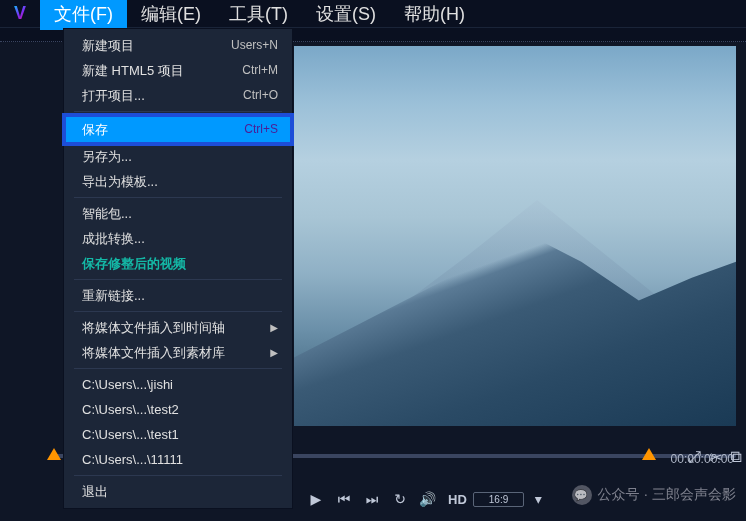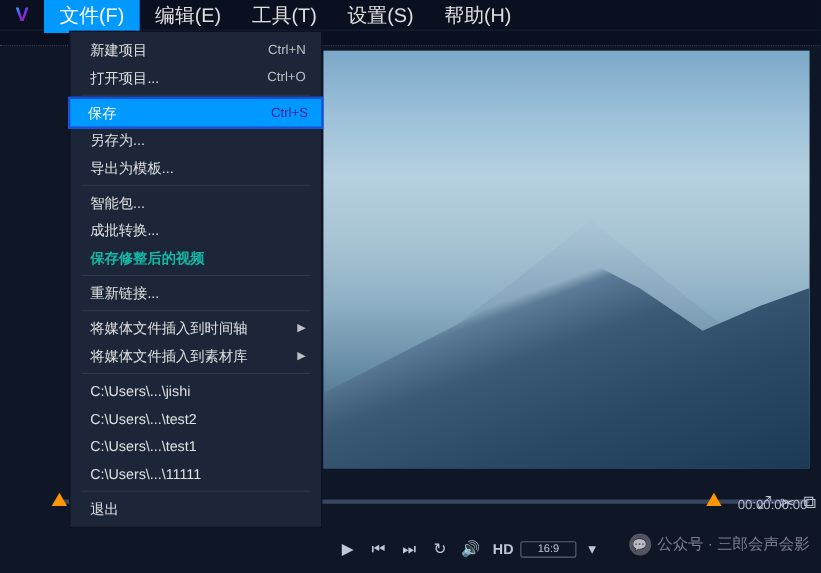--- a/index.html
+++ b/index.html
@@ -59,21 +59,21 @@
       justify-content: space-between;
       align-items: center;
       padding: 3px 14px 3px 18px;
       cursor: pointer;
       font-size: 13px;
       line-height: 19px;
     }
     .dd-item.highlighted {
       background: #0099ff;
       color: #fff;
-      border: 2px solid #1d4ed8;
+      border: 4px solid #1d4ed8;
       margin: -2px;
       padding: 3px 12px 3px 16px;
     }
     .dd-item.disabled { color: #14b8a6; font-weight: bold; }
     .dd-shortcut { color: #c0c0c0; font-size: 12px; }
     .dd-item.highlighted .dd-shortcut { color: #4c1d95; }
     .dd-sep { height: 1px; background: #2c3850; margin: 3px 10px; }
     .dd-arrow { color: #c0c0c0; font-size: 10px; }
     .preview {
       position: absolute;
@@ -205,21 +205,25 @@
   <div class="menu-item">工具(T)</div>
   <div class="menu-item">设置(S)</div>
   <div class="menu-item">帮助(H)</div>
 </div>
 
 <div class="dotted-strip"></div>
 
 <div class="dropdown">
   <div class="dd-item">
     <span>新建项目</span>
-    <span class="dd-shortcut">Ctrl+N</span>
+    <span class="dd-shortcut">Users+N</span>
+  </div>
+  <div class="dd-item">
+    <span>新建 HTML5 项目</span>
+    <span class="dd-shortcut">Ctrl+M</span>
   </div>
   <div class="dd-item">
     <span>打开项目...</span>
     <span class="dd-shortcut">Ctrl+O</span>
   </div>
   <div class="dd-sep"></div>
   <div class="dd-item highlighted">
     <span>保存</span>
     <span class="dd-shortcut">Ctrl+S</span>
   </div>

